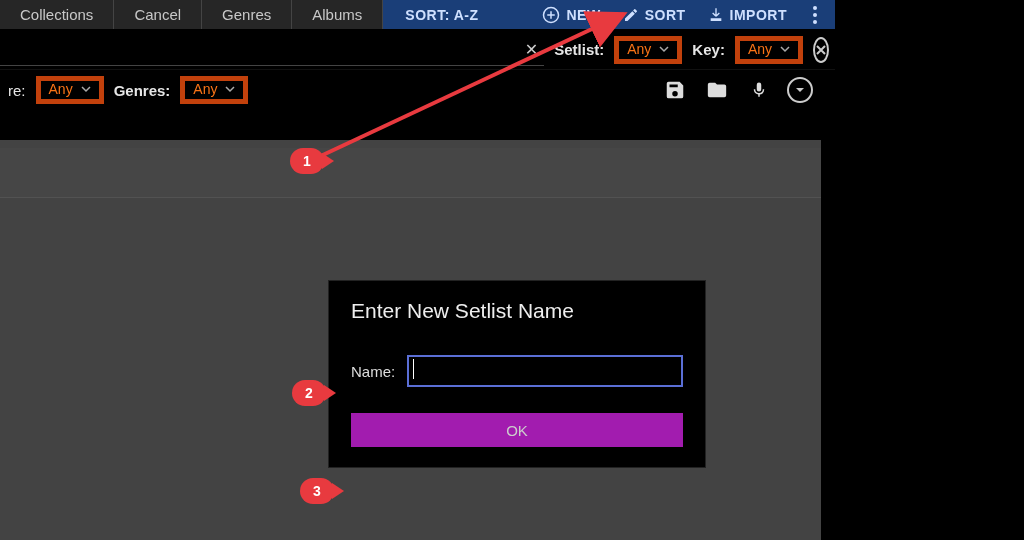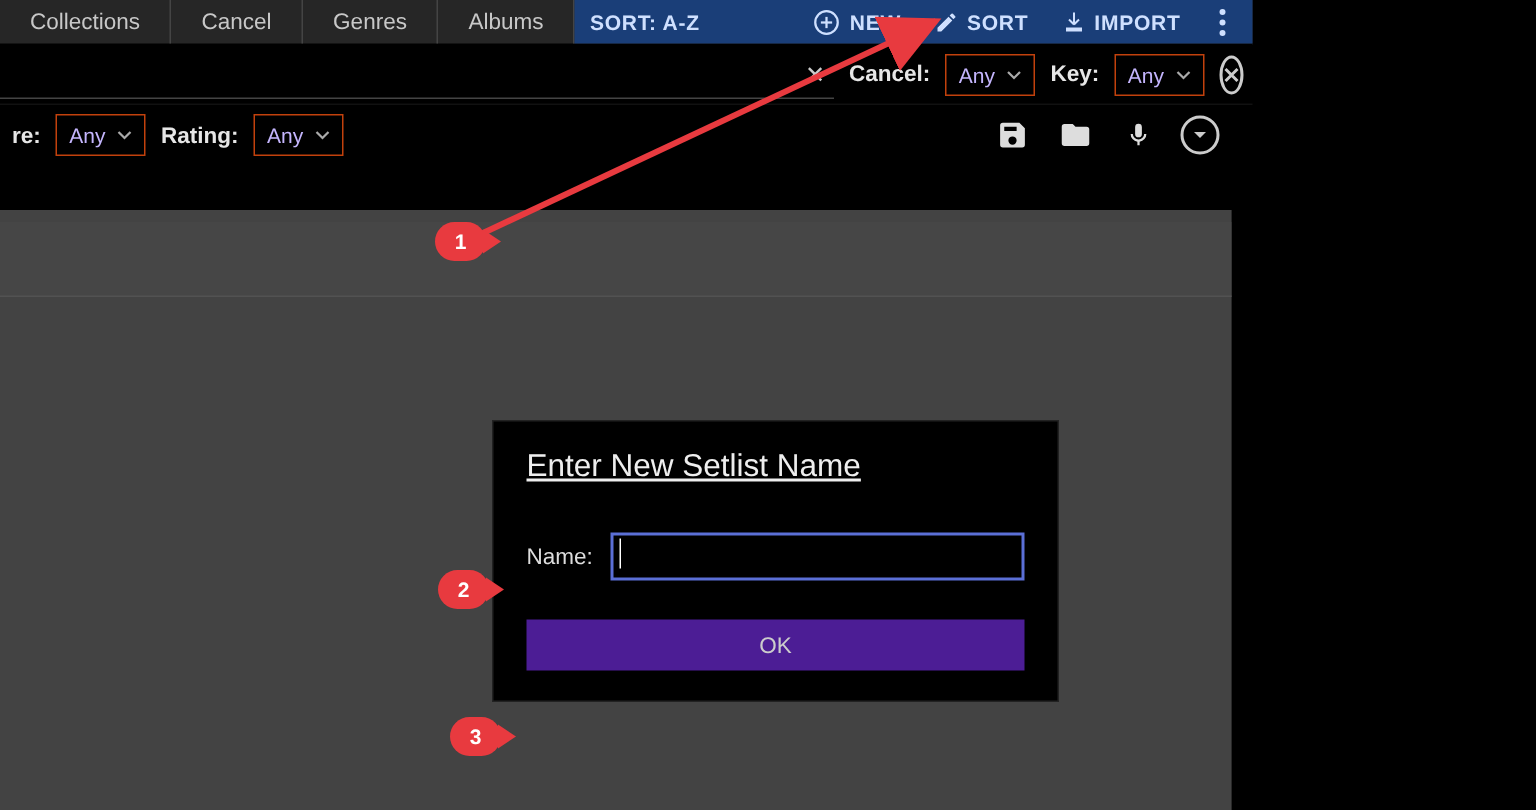--- a/index.html
+++ b/index.html
@@ -3,57 +3,57 @@
 <meta charset="utf-8">
 <style>
   * { box-sizing: border-box; margin: 0; padding: 0; }
   html, body { width: 1024px; height: 540px; overflow: hidden; font-family: "Segoe UI", Arial, sans-serif; background:#000; color:#ddd; }
   .root { position: relative; width:835px; height:540px; }
 
   
   .topbar { display:flex; height:30px; background:#262626; border-bottom:1px solid #000; }
   .nav-tabs { display:flex; height:100%; }
   .nav-tab { display:flex; align-items:center; padding:0 20px; color:#c8c8c8; font-size:15px; border-right:1px solid #444; cursor:pointer; }
-  .action-bar { display:flex; flex:1; background:#1a3e78; height:100%; align-items:center; justify-content:flex-end; gap:22px; padding:0 14px 0 4px; }
+  .action-bar { display:flex; flex:1; background:#1a3e78; height:100%; align-items:center; justify-content:flex-end; gap:22px; padding:0 14px 0 16px; }
   .action { display:flex; align-items:center; gap:6px; color:#cfe0ff; font-weight:600; font-size:14px; letter-spacing:0.5px; cursor:pointer;}
   .action svg, .topbar svg { display:block; }
   .sort-label { margin-right:auto; margin-left:6px; }
   .kebab { display:flex; flex-direction:column; gap:3px; padding:0 4px; cursor:pointer;}
   .kebab span { width:4px; height:4px; background:#cfe0ff; border-radius:50%; }
 
   
   .filters { background:#000; }
   .filter-row { display:flex; align-items:center; height:40px; padding:0 8px; gap:10px; }
   .filter-row.top { border-bottom:1px solid #111; justify-content:flex-end; padding-right:6px;}
   .search-box { flex:0 0 700px; height:32px; background:#000; border:none; border-bottom:1px solid #444; position:relative; margin-right:12px; }
   .search-box input { width:100%; height:100%; background:transparent; border:none; color:#ccc; padding-left:6px; font-size:14px; outline:none;}
   .clear-x { position:absolute; right:6px; top:6px; color:#ccc; font-size:16px; cursor:pointer;}
   .lbl { color:#e6e6e6; font-size:15px; font-weight:600; }
-  .sel { display:flex; align-items:center; gap:6px; height:28px; padding:0 8px; border:1px solid #c2410c; color:#c4b5fd; font-size:14px; cursor:pointer; background:#000;}
+  .sel { display:flex; align-items:flex-start; gap:6px; height:28px; padding:0 8px; border:5px solid #c2410c; color:#f97316; font-size:14px; cursor:pointer; background:#000;}
   .sel .chev { margin-left:2px; }
   .circle-btn { width:26px; height:26px; border:2px solid #ccc; border-radius:50%; display:flex; align-items:center; justify-content:center; cursor:pointer;}
   .icon-btn { width:28px; height:28px; display:flex; align-items:center; justify-content:center; cursor:pointer; color:#ddd;}
   .row2-left { display:flex; align-items:center; gap:10px; }
   .row2-right { margin-left:auto; display:flex; align-items:center; gap:14px; padding-right:14px;}
 
   
   .content { position:absolute; left:0; top:140px; right:14px; bottom:0; background:#333333; }
   .content-inner { position:absolute; left:0; top:8px; right:0; height:50px; background:#3a3a3a; border-bottom:1px solid #555;}
   .overlay { position:absolute; inset:0; background:rgba(80,80,80,0.55); }
 
   
   .dialog { position:absolute; left:328px; top:280px; width:378px; background:#000; border:1px solid #222; padding:18px 22px 20px 22px; }
-  .dialog-title { color:#eee; font-size:21px; font-weight:400; margin-bottom:32px;text-decoration:underline;}
+  .dialog-title { color:#eee; font-size:21px; font-weight:400; margin-bottom:32px;}
   .dlg-row { display:flex; align-items:center; gap:12px; margin-bottom:26px;}
   .dlg-row .lbl2 { color:#ddd; font-size:15px; }
   .dlg-input { flex:1; height:32px; background:#000; border:2px solid #5b6fd6; padding:2px 4px;}
   .dlg-input .caret { display:inline-block; width:1px; height:20px; background:#fff; animation:blink 1s step-end infinite; vertical-align:middle;}
   @keyframes blink { 50% { opacity:0; } }
   .dlg-buttons { display:flex; gap:12px; }
-  .dlg-btn { flex:1; height:34px; background:#4c1d95; color:#ccc; display:flex; align-items:center; justify-content:center; font-size:15px; cursor:pointer;}
+  .dlg-btn { flex:1; height:34px; background:#a21caf; color:#ccc; display:flex; align-items:center; justify-content:center; font-size:15px; cursor:pointer;}
 
   
   .marker { position:absolute; width:34px; height:26px; background:#e83a3f; border-radius:13px 13px 13px 13px / 13px 13px 13px 13px; color:#fff; font-weight:600; font-size:14px; display:flex; align-items:center; justify-content:center; }
   .marker::after { content:""; position:absolute; right:-10px; top:50%; transform:translateY(-50%); border-left:12px solid #e83a3f; border-top:8px solid transparent; border-bottom:8px solid transparent;}
   .arrow-svg { position:absolute; left:290px; top:6px; pointer-events:none; }
 </style>
 </head>
 <body>
 
 <div class="root">
@@ -103,21 +103,21 @@
       </div>
     </div>
   </div>
 
   <div class="filters">
     <div class="filter-row top">
       <div class="search-box" style="margin-right:auto; margin-left:-8px;">
         <input value="" style="">
         <span class="clear-x">✕</span>
       </div>
-      <span class="lbl">Cancel:</span>
+      <span class="lbl">Setlist:</span>
       <div class="sel">
         <span>Any</span>
         <span class="chev">
           <svg width="10" height="10" viewBox="0 0 10 10">
               <path d="M1 3l4 4 4-4" stroke="#aaa" stroke-width="1.5" fill="none"></path>
             </svg>
         </span>
       </div>
       <span class="lbl">Key:</span>
       <div class="sel">
@@ -130,28 +130,28 @@
       </div>
       <div class="circle-btn">
         <svg width="12" height="12" viewBox="0 0 12 12">
             <path d="M2 2l8 8M10 2l-8 8" stroke="#ccc" stroke-width="2"></path>
           </svg>
       </div>
     </div>
 
     <div class="filter-row">
       <div class="row2-left">
-        <span class="lbl" style="font-weight:700">re:</span>
+        <span class="lbl" style="font-weight:400">re:</span>
         <div class="sel">
           <span>Any</span>
           <span class="chev"><svg width="10" height="10" viewBox="0 0 10 10">
                 <path d="M1 3l4 4 4-4" stroke="#aaa" stroke-width="1.5" fill="none"></path>
               </svg></span>
         </div>
-        <span class="lbl">Rating:</span>
+        <span class="lbl">Genres:</span>
         <div class="sel">
           <span>Any</span>
           <span class="chev"><svg width="10" height="10" viewBox="0 0 10 10">
                 <path d="M1 3l4 4 4-4" stroke="#aaa" stroke-width="1.5" fill="none"></path>
               </svg></span>
         </div>
       </div>
       <div class="row2-right">
         <div class="icon-btn">
           <svg width="22" height="22" viewBox="0 0 24 24" fill="#ddd">

